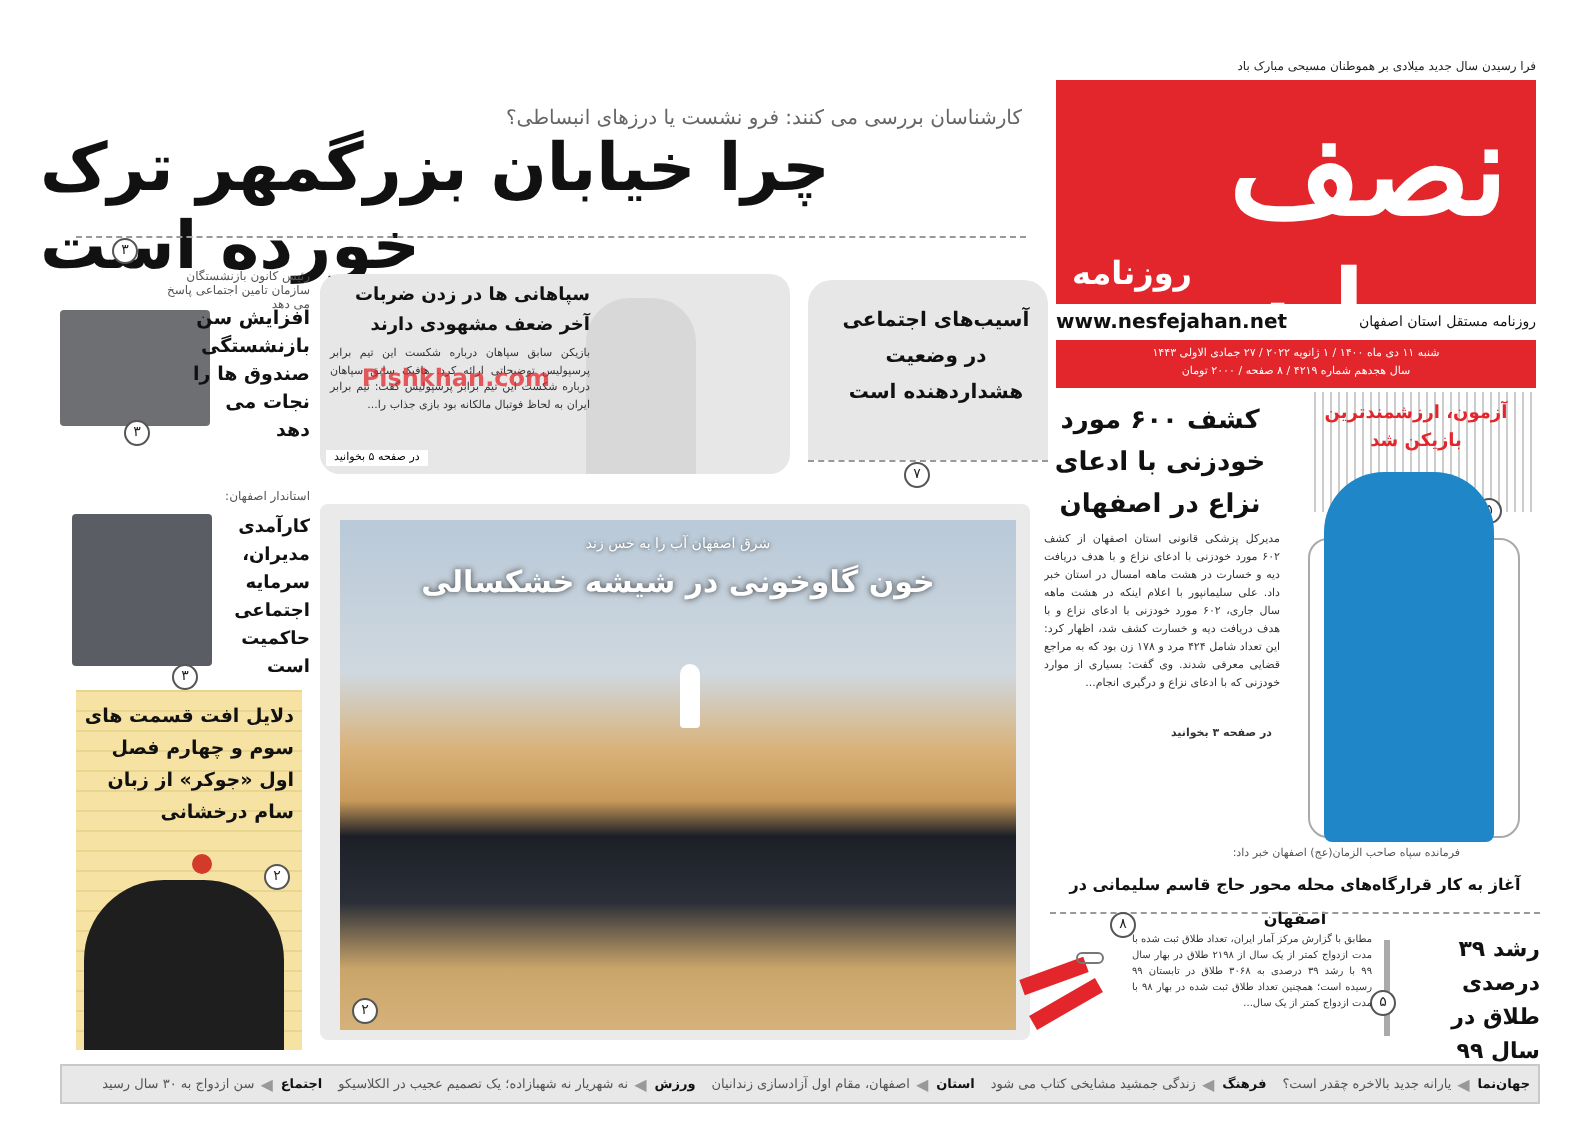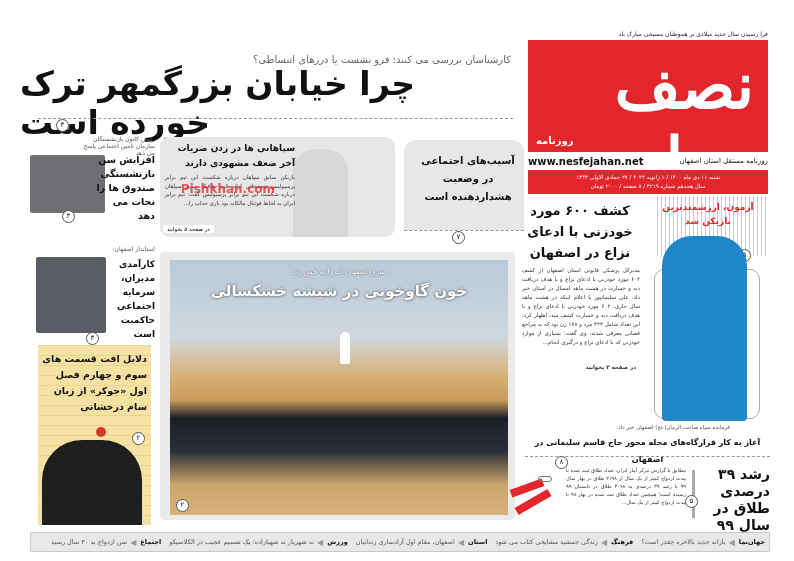--- a/index.html
+++ b/index.html
@@ -1,21 +1,21 @@
 <!DOCTYPE html>
 <html><head>
 <meta charset="utf-8">
 <style>
   * { box-sizing: border-box; margin: 0; padding: 0; }
   body { width: 794px; height: 561px; background: #ffffff; font-family: "DejaVu Sans", sans-serif; position: relative; overflow: hidden; direction: rtl; }
   .abs { position: absolute; }
   .masthead-top { left: 528px; top: 30px; width: 240px; font-size: 6px; color: #222; text-align: right; }
   .logo-box { left: 528px; top: 40px; width: 240px; height: 112px; background: #e3262b; }
   .logo-title { position: absolute; right: 14px; top: 8px; font-family: "DejaVu Serif", serif; font-size: 64px; font-weight: bold; color: #fff; letter-spacing: -2px; }
-  .logo-sub { position: absolute; left: 8px; bottom: 6px; font-size: 10px; font-weight: bold; color: #fff; }
+  .logo-sub { position: absolute; left: 8px; bottom: 6px; font-size: 16px; font-weight: bold; color: #fff; }
   .site-url { left: 528px; top: 156px; font-size: 10px; font-weight: bold; color: #111; direction: ltr; }
   .site-tag { left: 660px; top: 157px; width: 108px; font-size: 7px; color: #111; text-align: right; }
   .date-bar { left: 528px; top: 170px; width: 240px; height: 24px; background: #e3262b; color: #fff; font-size: 5.5px; text-align: center; padding-top: 3px; line-height: 9px; }
   .kicker { left: 141px; top: 38px; width: 370px; font-size: 10px; color: #666; text-align: right; margin-top: 16px; }
   .headline { left: 20px; top: 64px; width: 495px; font-size: 33px; font-weight: bold; color: #111; text-align: left; }
   .dash-line { border-top: 1px dashed #999; }
   .pgnum { display: inline-block; width: 13px; height: 13px; border: 1px solid #555; border-radius: 50%; font-size: 7px; text-align: center; line-height: 11px; background: #fff; color: #222; }
   .small-grey { font-size: 6px; color: #555; text-align: right; }
   .col-head { font-size: 11px; font-weight: bold; color: #111; text-align: right; line-height: 17px; }
   .photo { background: #7a7a7a; border-radius: 2px; }
@@ -109,21 +109,21 @@
 </div>
 
 <div class="abs" style="left:525px; top:424px; width:245px; height:35px;">
   <div class="small-grey" style="position:absolute; right:40px; top:0; font-size:5.5px;">فرمانده سپاه صاحب الزمان(عج) اصفهان خبر داد:</div>
   <div class="col-head" style="position:absolute; right:0; top:10px; width:245px; font-size:8px; text-align:center;">آغاز به کار قرارگاه‌های محله محور حاج قاسم سلیمانی در اصفهان</div>
   <div style="position:absolute; left:0; right:0; top:32px; border-top:1px dashed #999;"></div>
   <div style="position:absolute; left:30px; top:25px;"><span class="pgnum">۸</span></div>
 </div>
 
 <div class="abs" style="left:520px; top:466px; width:250px; height:60px;">
-  <div class="col-head" style="position:absolute; right:0; top:0; width:62px; font-size:14px; line-height:17px;">رشد ۳۹ درصدی طلاق در سال ۹۹</div>
+  <div class="col-head" style="position:absolute; right:0; top:0; width:62px; font-size:11px; line-height:17px;">رشد ۳۹ درصدی طلاق در سال ۹۹</div>
   <div style="position:absolute; left:172px; top:4px; width:3px; height:48px; background:#aaa;"></div>
   <div style="position:absolute; left:165px; top:22px;"><span class="pgnum">۵</span></div>
   <div class="body-text" style="position:absolute; left:46px; top:0; width:120px; font-size:5px; line-height:8px; height:56px; overflow:hidden;">مطابق با گزارش مرکز آمار ایران، تعداد طلاق ثبت شده با مدت ازدواج کمتر از یک سال از ۲۱۹۸ طلاق در بهار سال ۹۹ با رشد ۳۹ درصدی به ۳۰۶۸ طلاق در تابستان ۹۹ رسیده است؛ همچنین تعداد طلاق ثبت شده در بهار ۹۸ با مدت ازدواج کمتر از یک سال...</div>
   <div style="position:absolute; left:-10px; top:8px; width:50px; height:46px;">
     <div style="position:absolute; left:0; top:10px; width:34px; height:8px; background:#e3262b; transform:rotate(-20deg);"></div>
     <div style="position:absolute; left:4px; top:24px; width:38px; height:8px; background:#e3262b; transform:rotate(-30deg);"></div>
     <div style="position:absolute; left:28px; top:2px; width:14px; height:6px; border:1px solid #777; border-radius:3px;"></div>
   </div>
 </div>
 

